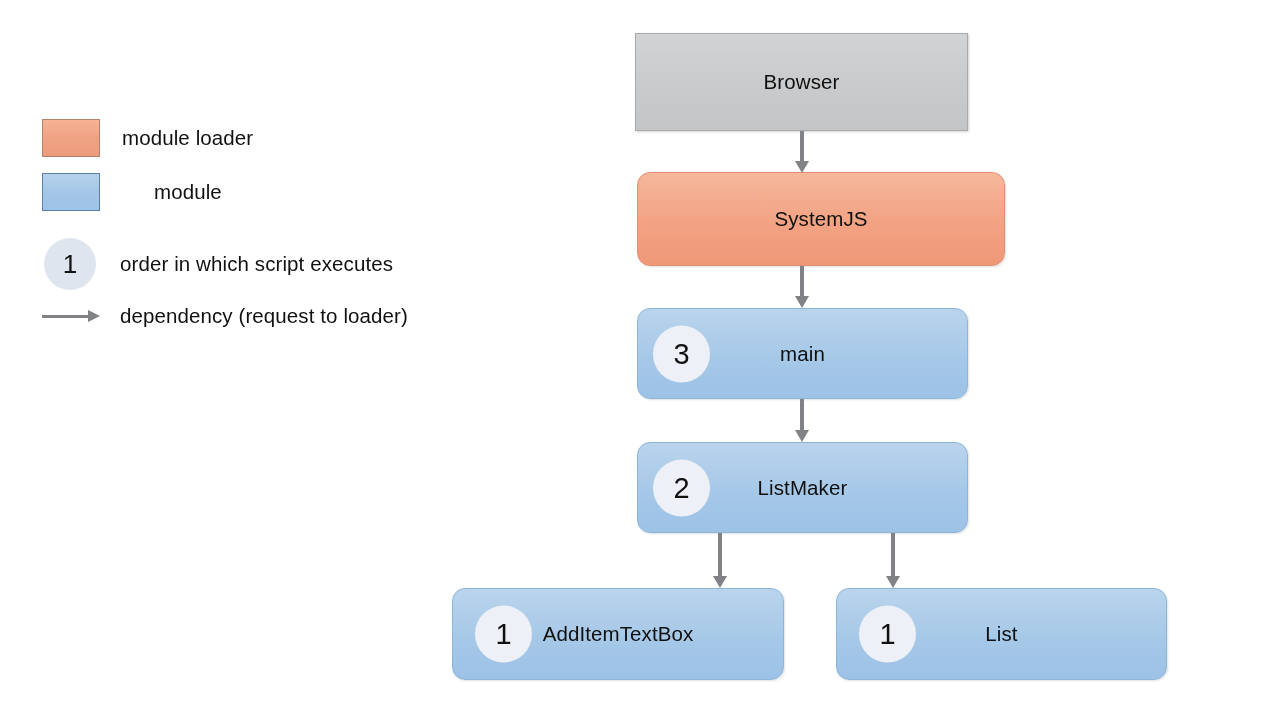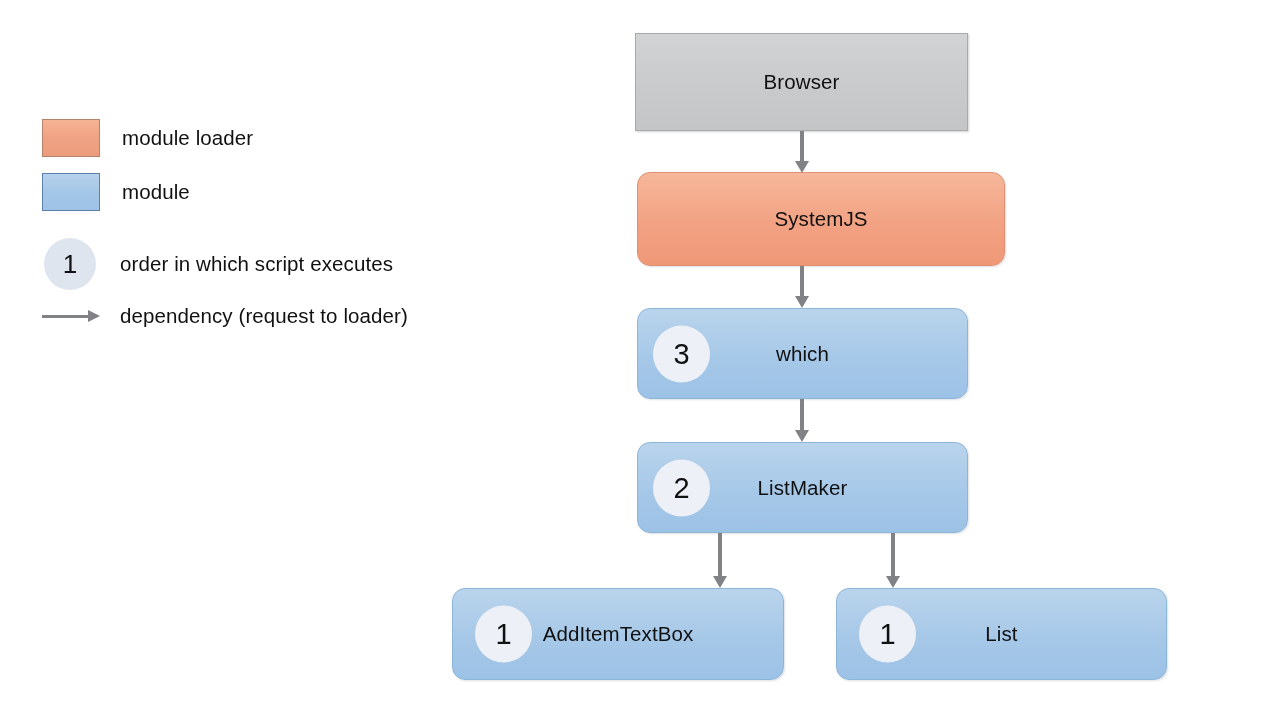--- a/index.html
+++ b/index.html
@@ -29,21 +29,21 @@
     top: 108px;
     width: 460px;
   }
   .legend-row {
     position: absolute;
     left: 0;
     display: flex;
     align-items: center;
   }
   .legend-row.r1 { top: 11px; }
-  .legend-row.r2 { top: 65px; }
+  .legend-row.r2 { top: 65px; gap: 32px; }
   .legend-row.r3 { top: 130px; }
   .legend-row.r4 { top: 196px; }
 
   .swatch {
     width: 58px;
     height: 38px;
     border: 1px solid #9c8577;
     box-sizing: border-box;
   }
   .swatch.loader {
@@ -234,21 +234,21 @@
   <div class="node browser">
     <span class="node-label">Browser</span>
   </div>
 
   <div class="node systemjs">
     <span class="node-label">SystemJS</span>
   </div>
 
   <div class="node module-box main">
     <span class="order-badge">3</span>
-    <span class="node-label">which</span>
+    <span class="node-label">main</span>
   </div>
 
   <div class="node module-box listmaker">
     <span class="order-badge">2</span>
     <span class="node-label">ListMaker</span>
   </div>
 
   <div class="node module-box additem">
     <span class="order-badge">1</span>
     <span class="node-label">AddItemTextBox</span>

